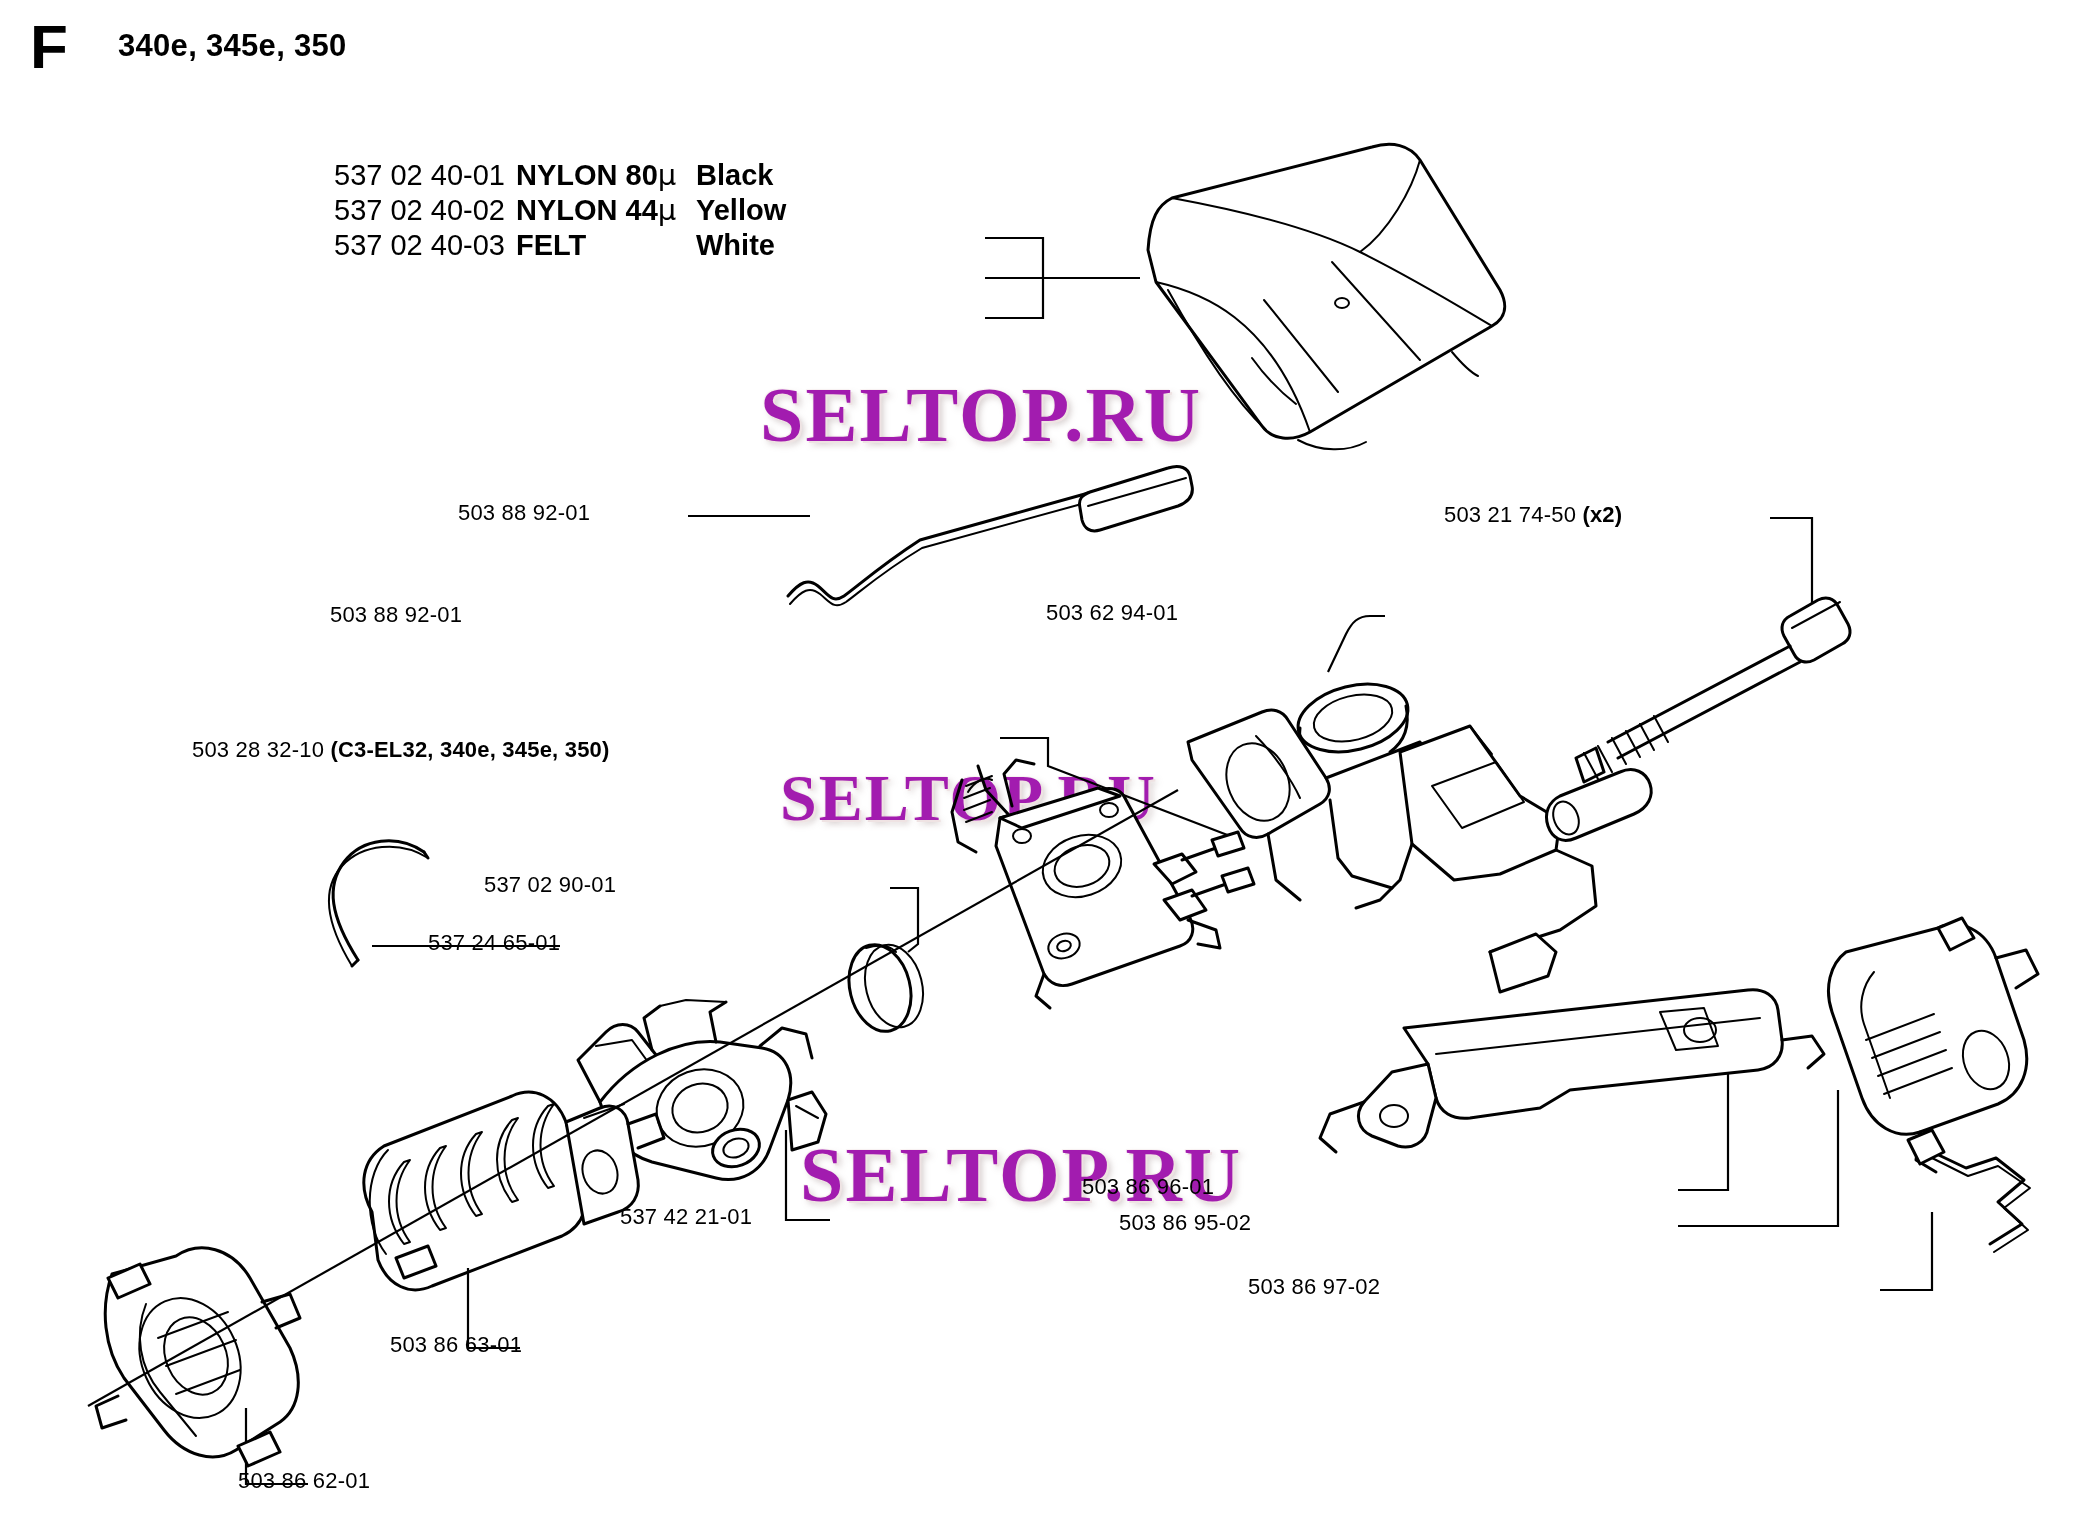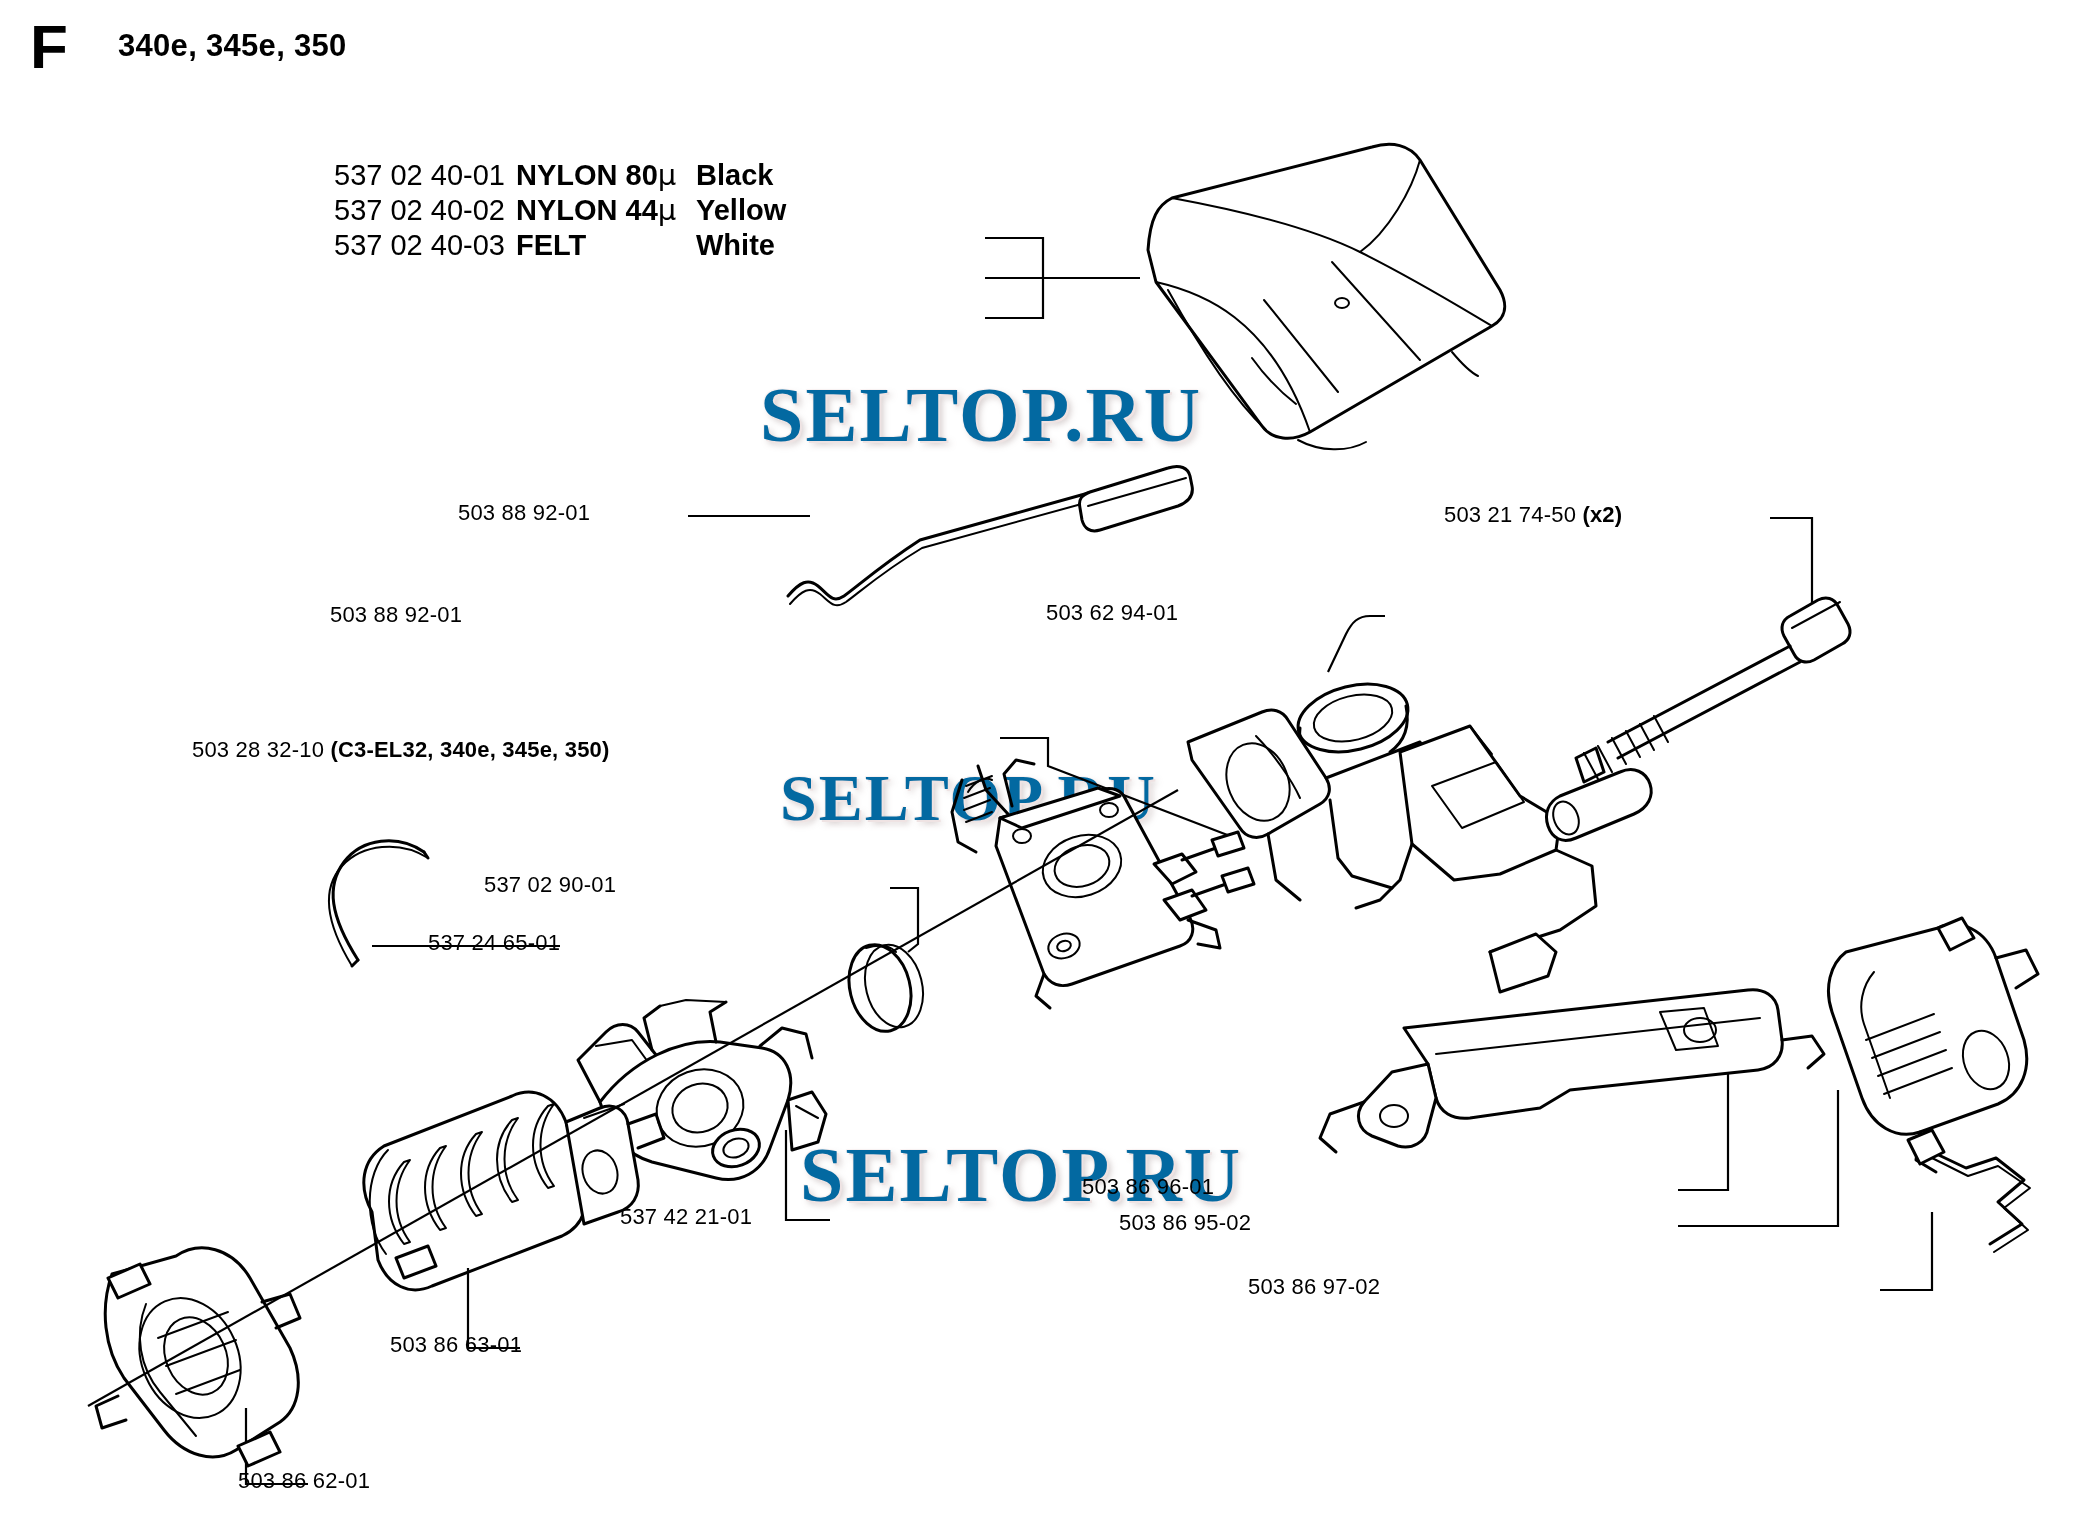--- a/index.html
+++ b/index.html
@@ -52,21 +52,21 @@
   .ln{ fill:none; stroke:#000; stroke-width:2.2; }
   .part{ fill:none; stroke:#000; stroke-width:3; stroke-linejoin:round; stroke-linecap:round; }
   .part-thin{ fill:none; stroke:#000; stroke-width:2; stroke-linejoin:round; stroke-linecap:round; }
   .part-fill{ fill:#fff; stroke:#000; stroke-width:3; stroke-linejoin:round; stroke-linecap:round; }
 
   
   .wm{
     position:absolute;
     font-family:"Liberation Serif", serif;
     font-weight:bold;
-    color:#0369a1;
+    color:#a21caf;
     text-shadow:
        2px 2px 0 #efe3e3,
        4px 4px 6px rgba(150,130,130,.38),
       -1px -1px 0 #faf4f4;
     white-space:nowrap;
     letter-spacing:2px;
     pointer-events:none;
   }
 </style>
 </head>

